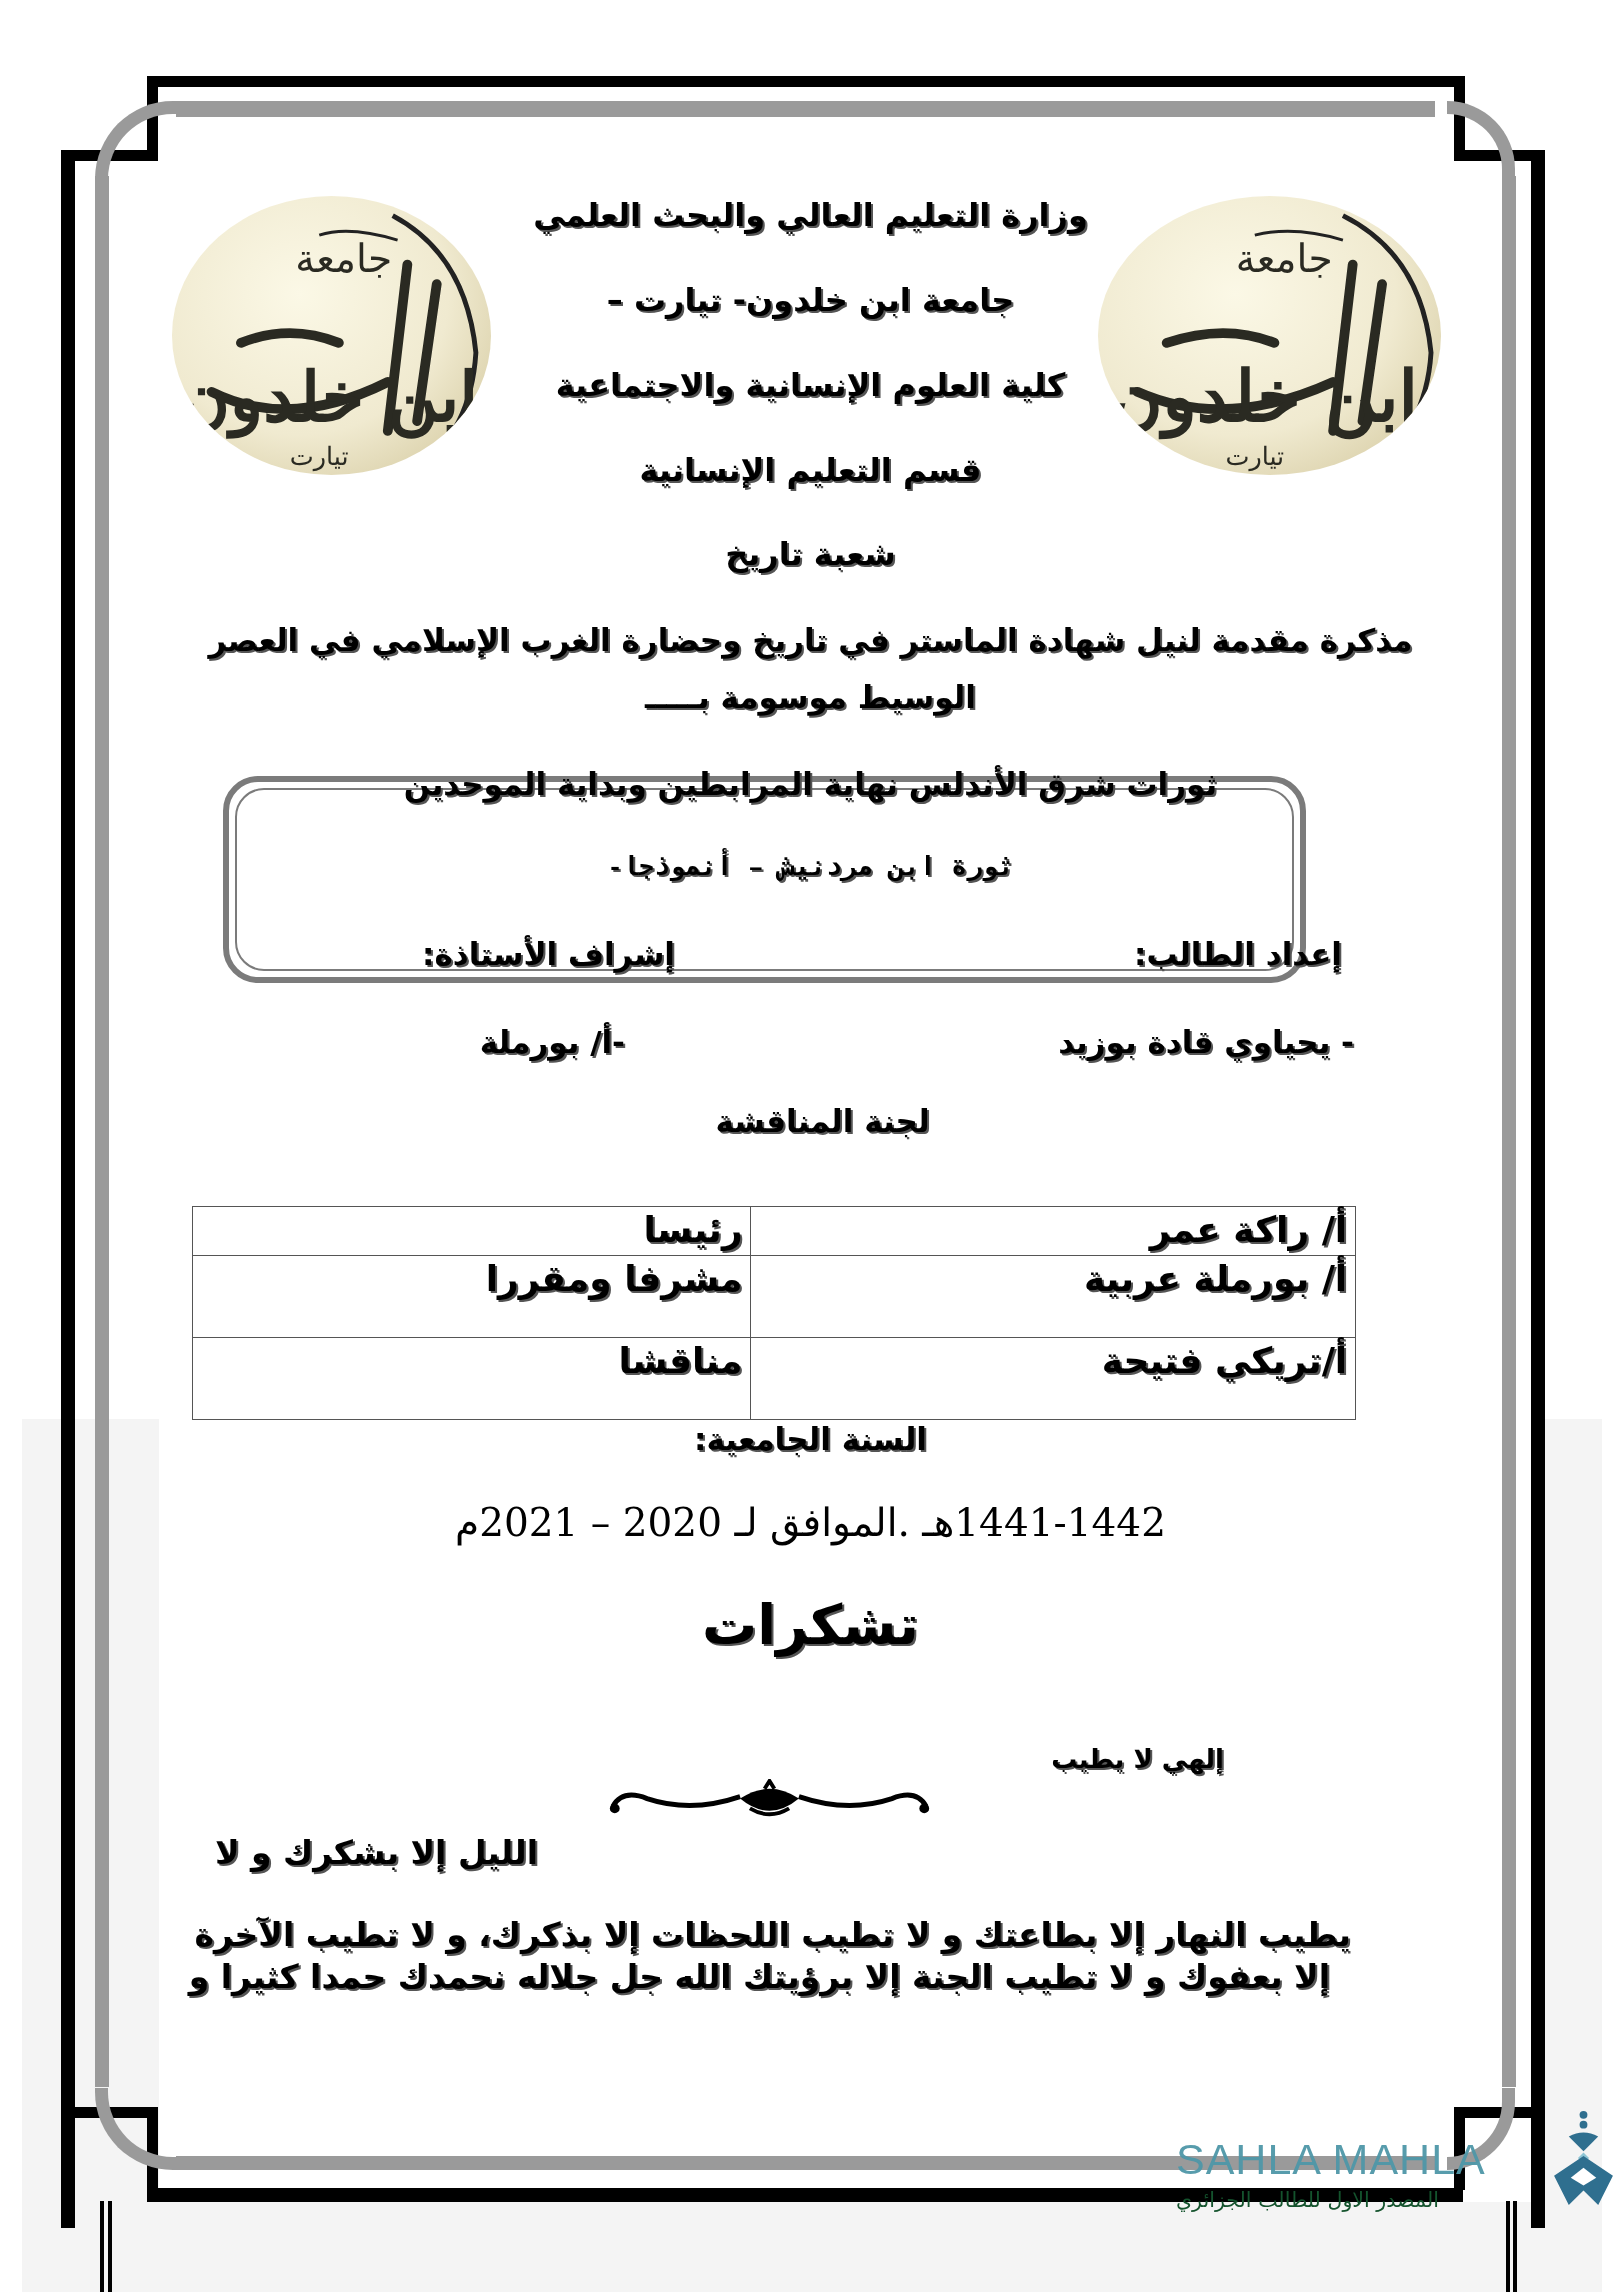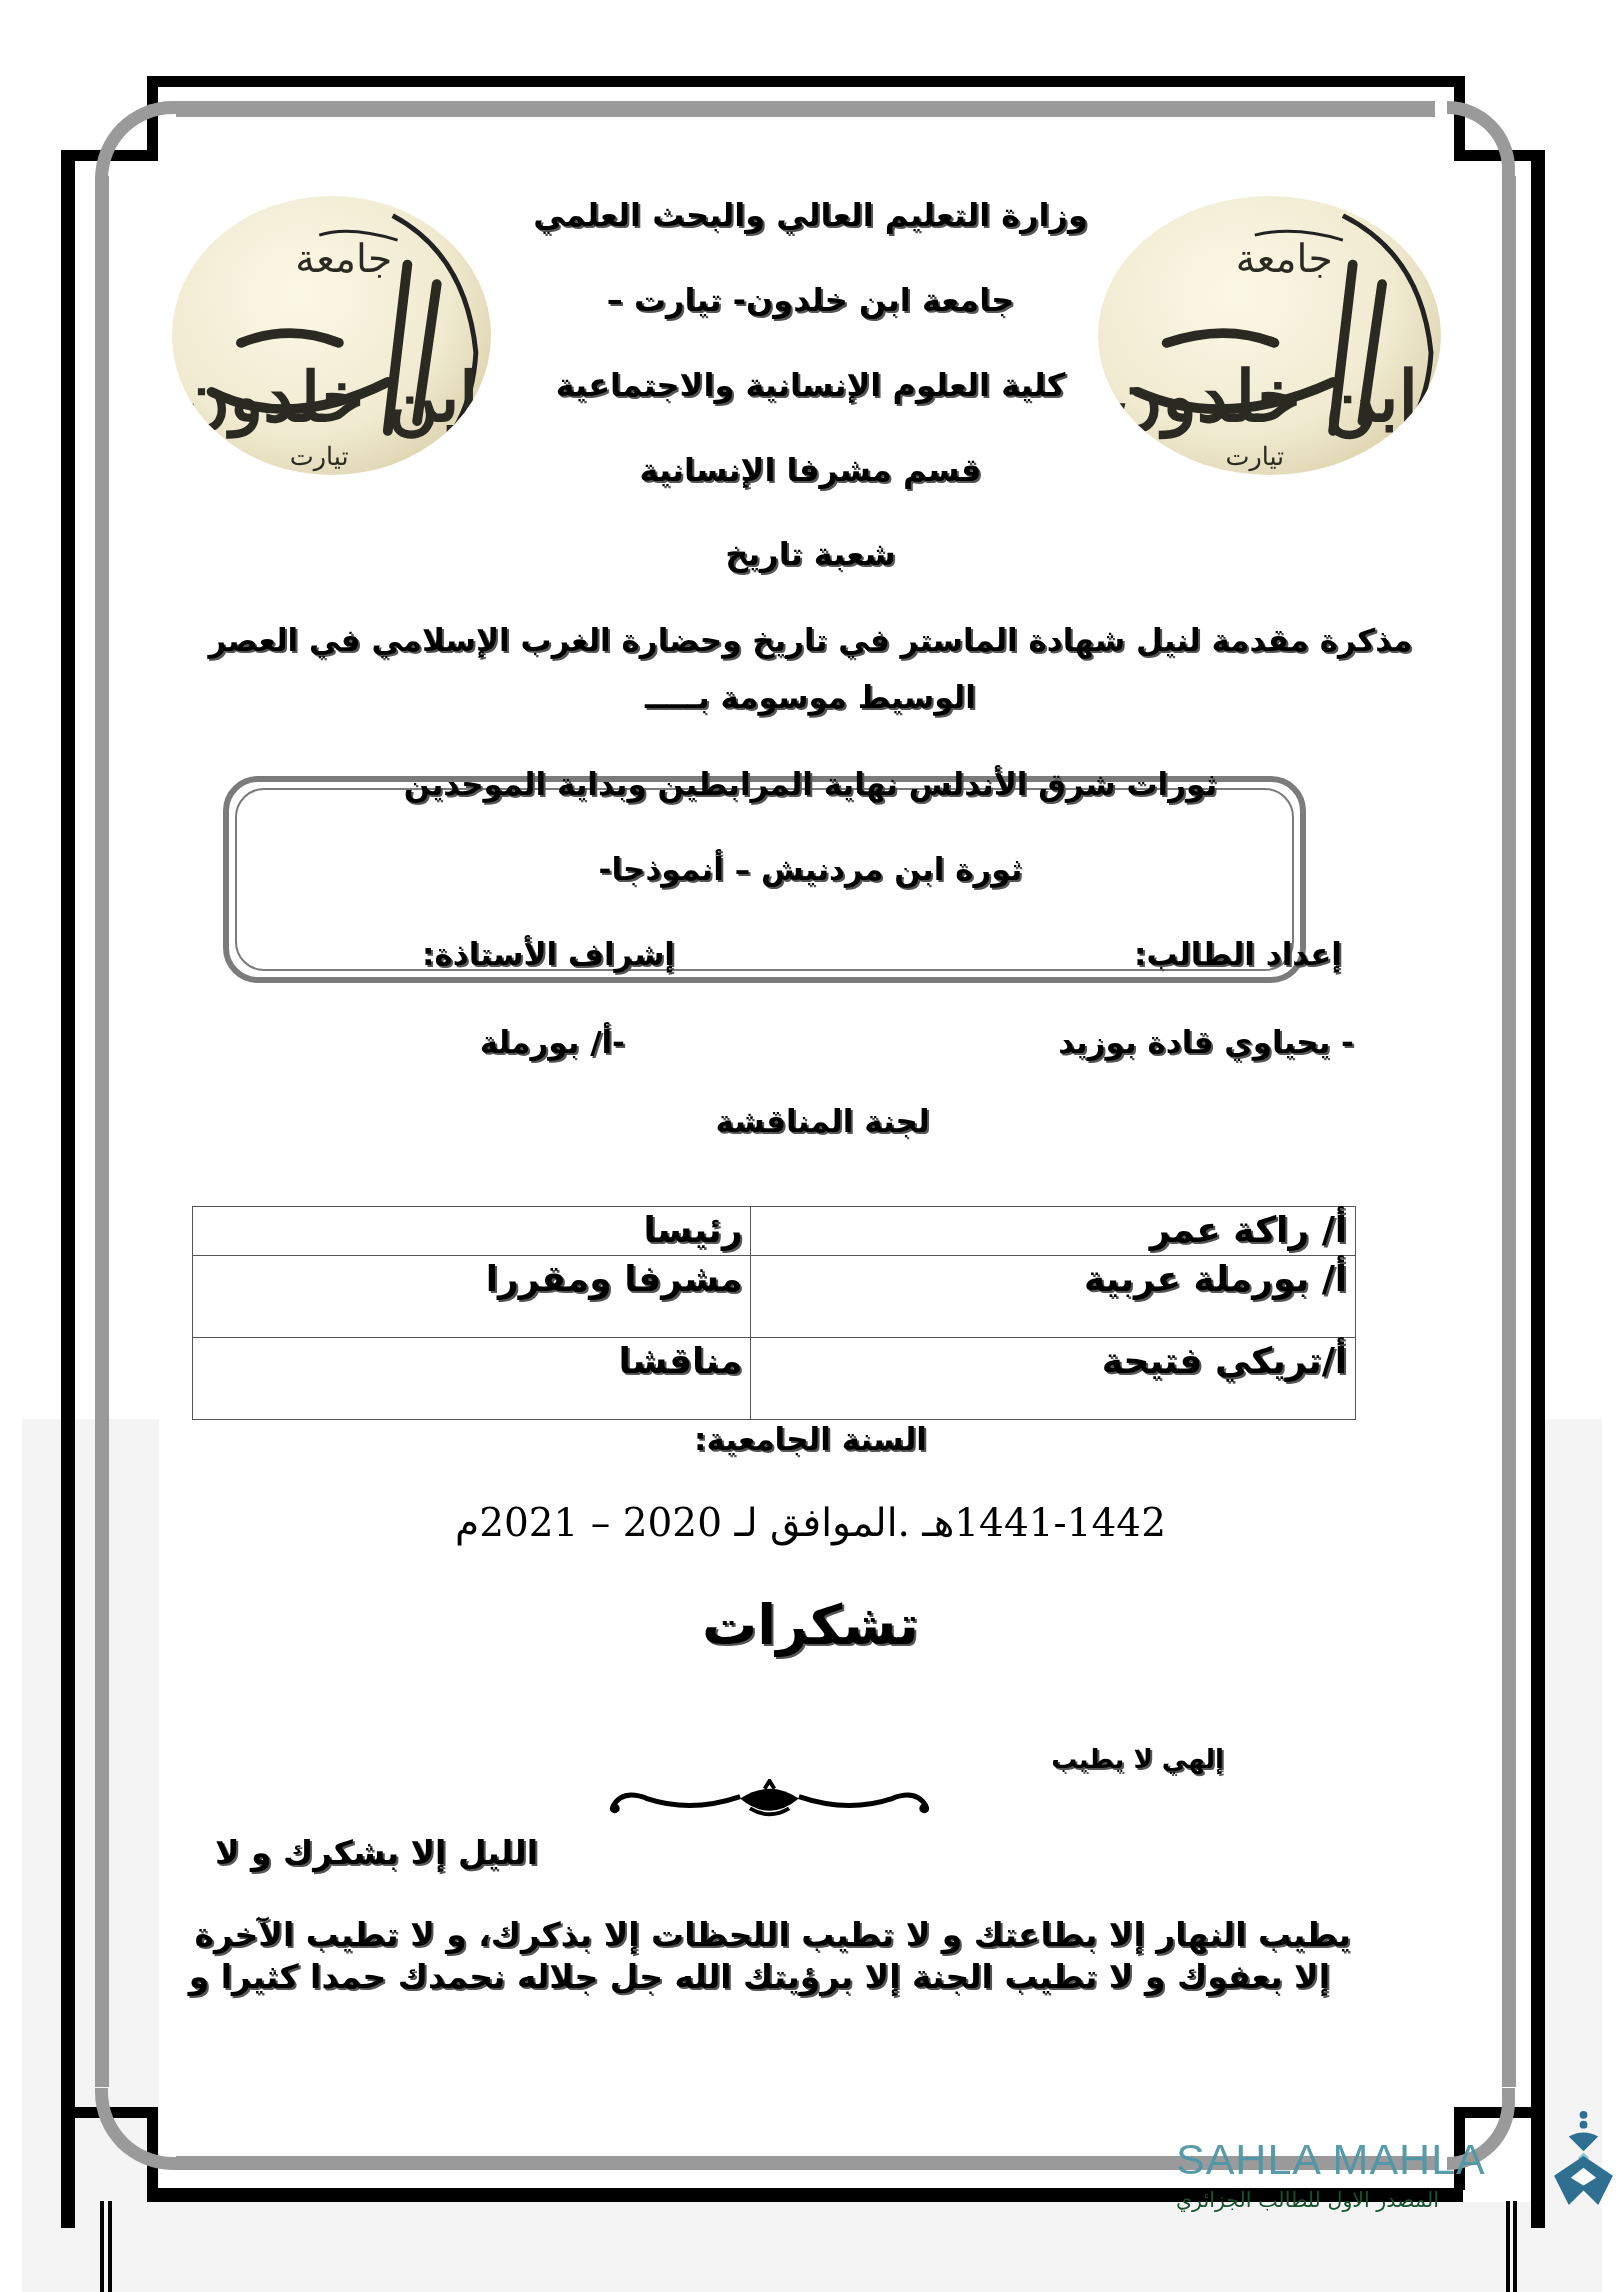--- a/index.html
+++ b/index.html
@@ -124,31 +124,31 @@
     <text x="190" y="78" font-size="40" fill="#2a2a22" text-anchor="middle" font-family="DejaVu Serif, serif">جامعة</text>
     <path d="M40 200 Q130 240 240 190 M70 150 Q130 130 180 150 M260 70 L240 240 M290 90 L270 230" stroke="#2a2a22" stroke-width="10" fill="none" stroke-linecap="round"></path>
     <text x="170" y="230" font-size="72" fill="#2a2a22" text-anchor="middle" font-weight="bold" font-family="DejaVu Serif, serif">ابن خلدون</text>
     <text x="160" y="275" font-size="26" fill="#2a2a22" text-anchor="middle" font-family="DejaVu Serif, serif">تيارت</text>
   </svg>
 </div>
 
 <div class="line hdr" style="top:196px; left:0;">وزارة التعليم العالي والبحث العلمي</div>
 <div class="line hdr" style="top:281px;">جامعة ابن خلدون- تيارت –</div>
 <div class="line hdr" style="top:366px;">كلية العلوم الإنسانية والاجتماعية</div>
-<div class="line hdr" style="top:451px;">قسم مشرفا الإنسانية</div>
+<div class="line hdr" style="top:451px;">قسم التعليم الإنسانية</div>
 <div class="line hdr" style="top:535px;">شعبة تاريخ</div>
 
 <div class="line" style="top:622px; font-size:31px;">مذكرة مقدمة لنيل شهادة الماستر في تاريخ وحضارة الغرب الإسلامي في العصر</div>
 <div class="line" style="top:679px; font-size:31px;">الوسيط موسومة بـــــ</div>
 
 <div class="title-box">
   <div class="title-box-inner"></div>
 </div>
 <div class="line" style="top:766px; font-size:31px;">ثورات شرق الأندلس نهاية المرابطين وبداية الموحدين</div>
-<div class="line" style="top:851px; font-size:31px;">ثورة ابن مردنيش – أنموذجا-</div>
+<div class="line" style="top:851px; font-size:26px;font-family:Liberation Mono, monospace;">ثورة ابن مردنيش – أنموذجا-</div>
 
 <div class="rtl" style="right:279px; top:936px; font-size:31px;">إعداد الطالب:</div>
 <div class="rtl" style="right:946px; top:936px; font-size:31px;">إشراف الأستاذة:</div>
 <div class="rtl" style="right:267px; top:1024px; font-size:31px;">- يحياوي قادة بوزيد</div>
 <div class="rtl" style="right:996px; top:1024px; font-size:31px;">-أ/ بورملة</div>
 
 <div class="line" style="top:1103px; font-size:31px;margin-left:12px;">لجنة المناقشة</div>
 
 <table class="committee">
   <tbody>

